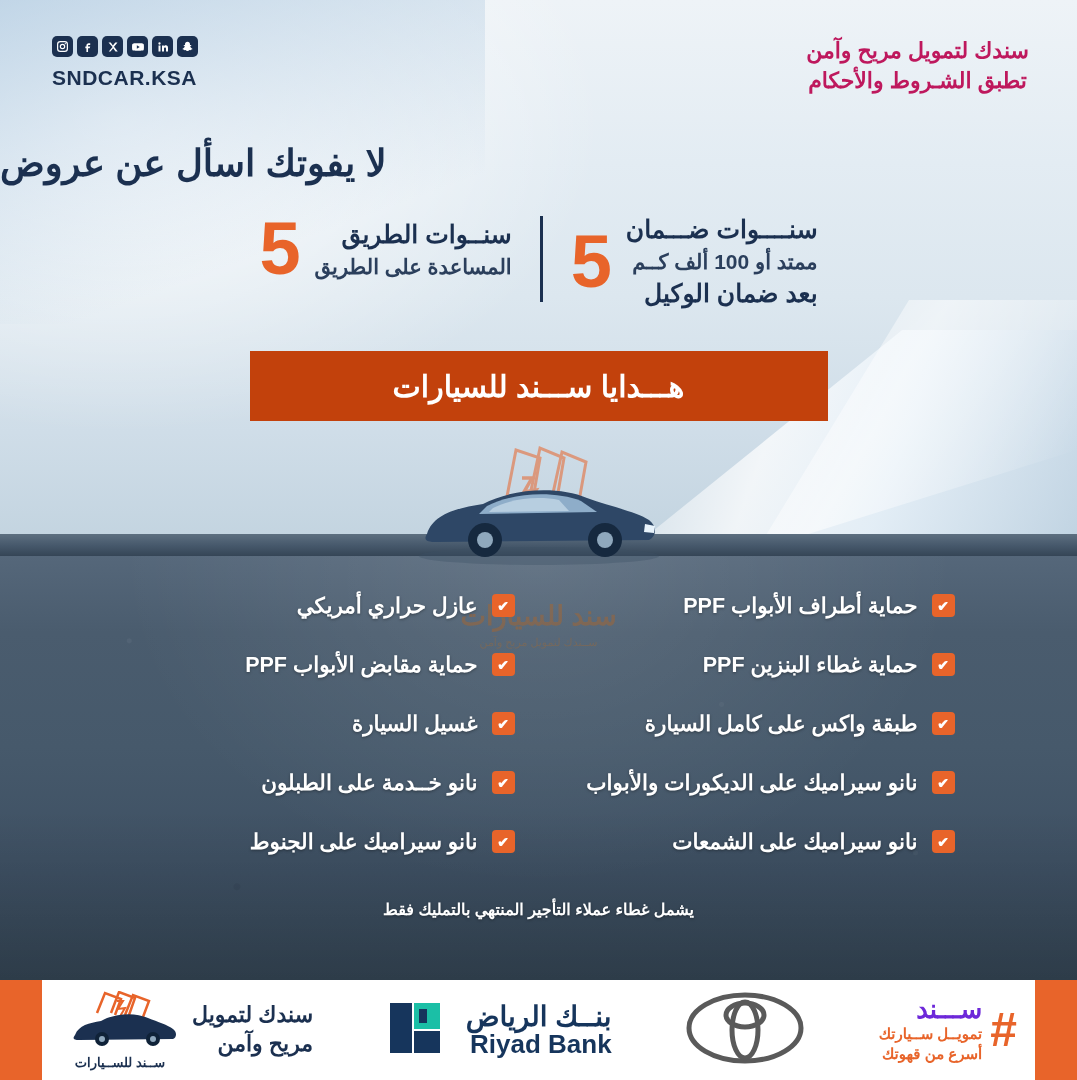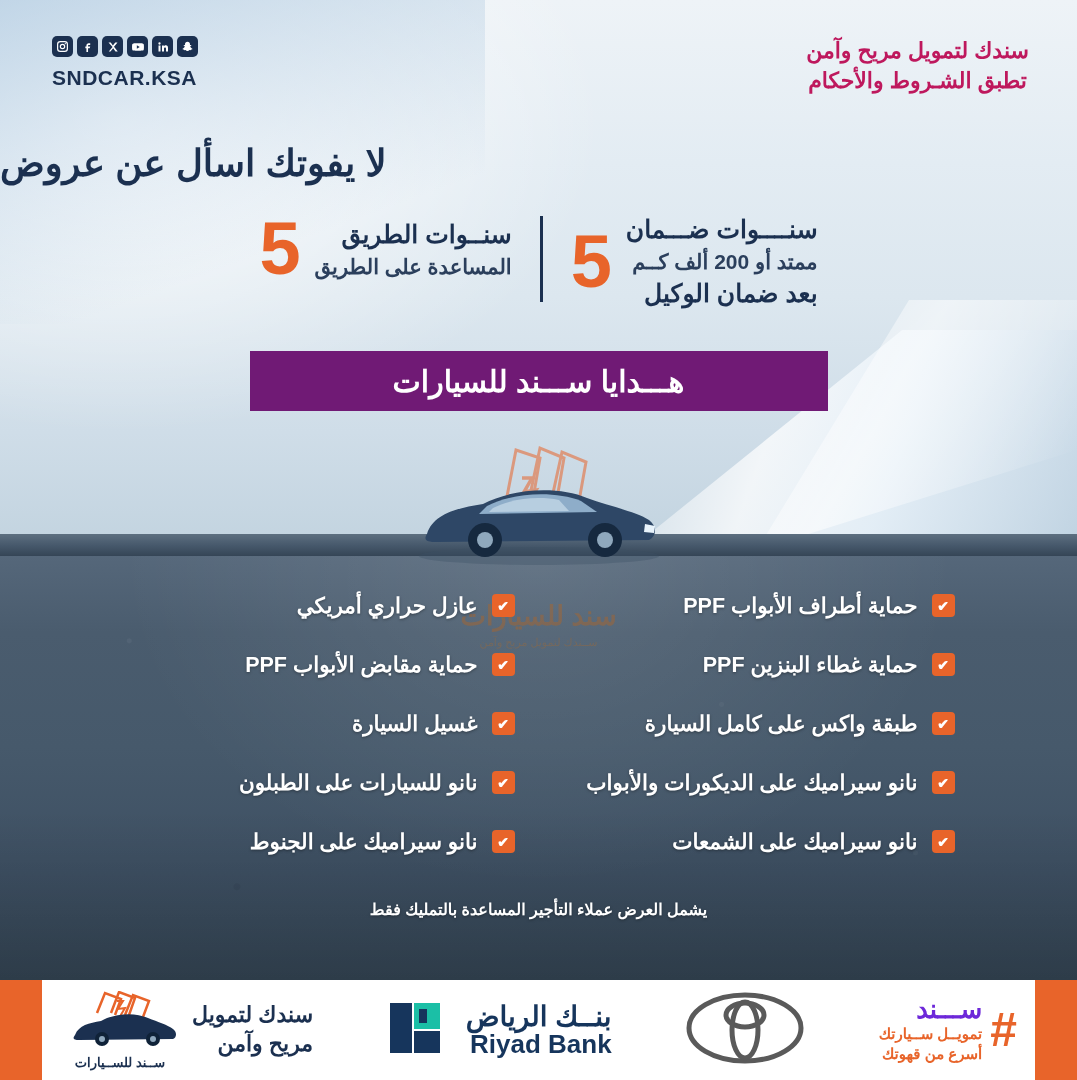--- a/index.html
+++ b/index.html
@@ -116,22 +116,22 @@
   .offer .l2 { font-size: 21px; line-height: 1.4; color: #2b3f5c; }
   .offer .l3 { font-size: 25px; line-height: 1.4; }
   .divider {
     width: 3px; height: 86px; background: #1b3050; margin-top: 4px;
   }
 
   
   .gift-banner {
     position: absolute; left: 50%; transform: translateX(-50%);
     top: 351px;
-    width: 578px; height: 60px;
-    background: #701a75;
+    width: 578px; height: 70px;
+    background: #c2410c;
     display: flex; align-items: center; justify-content: center;
     color: #ffffff; font-weight: bold; font-size: 30px;
     letter-spacing: .5px;
   }
 
   
   .watermark {
     position: absolute; left: 50%; transform: translateX(-50%);
     top: 432px; width: 330px; text-align: center;
     opacity: .55;
@@ -271,21 +271,21 @@
       <div>تطبق الشـروط والأحكام</div>
     </div>
   </div>
 
   <div class="headline">لا يفوتك اسأل عن عروض</div>
 
   <div class="offers">
     <div class="offer">
       <div class="lines">
         <div class="l1">سنــــوات ضـــمان</div>
-        <div class="l2">ممتد أو 200 ألف كــم</div>
+        <div class="l2">ممتد أو 100 ألف كــم</div>
         <div class="l3">بعد ضمان الوكيل</div>
       </div>
       <div class="num">5</div>
     </div>
     <div class="divider"></div>
     <div class="offer">
       <div class="lines">
         <div class="l1">سنــوات الطريق</div>
         <div class="l2">المساعدة على الطريق</div>
       </div>
@@ -354,30 +354,30 @@
       <div class="feat-row">
         <span class="check">✔</span>
         <span class="feat-label">حماية مقابض الأبواب PPF</span>
       </div>
       <div class="feat-row">
         <span class="check">✔</span>
         <span class="feat-label">غسيل السيارة</span>
       </div>
       <div class="feat-row">
         <span class="check">✔</span>
-        <span class="feat-label">نانو للسيارات على الطبلون</span>
+        <span class="feat-label">نانو خــدمة على الطبلون</span>
       </div>
       <div class="feat-row">
         <span class="check">✔</span>
         <span class="feat-label">نانو سيراميك على الجنوط</span>
       </div>
     </div>
   </div>
 
-  <div class="footnote">يشمل العرض عملاء التأجير المساعدة بالتمليك  فقط</div>
+  <div class="footnote">يشمل غطاء عملاء التأجير المنتهي بالتمليك  فقط</div>
 
   <div class="bottom">
     <div class="bottom-edge"></div>
     <div class="bottom-inner">
 
       <div class="snd-logo">
         <span class="snd-hash">#</span>
         <span class="snd-txt">
           <span class="t1" style="display:block">ســـند</span>
           <span class="t2" style="display:block">تمويــل ســيارتك</span>

